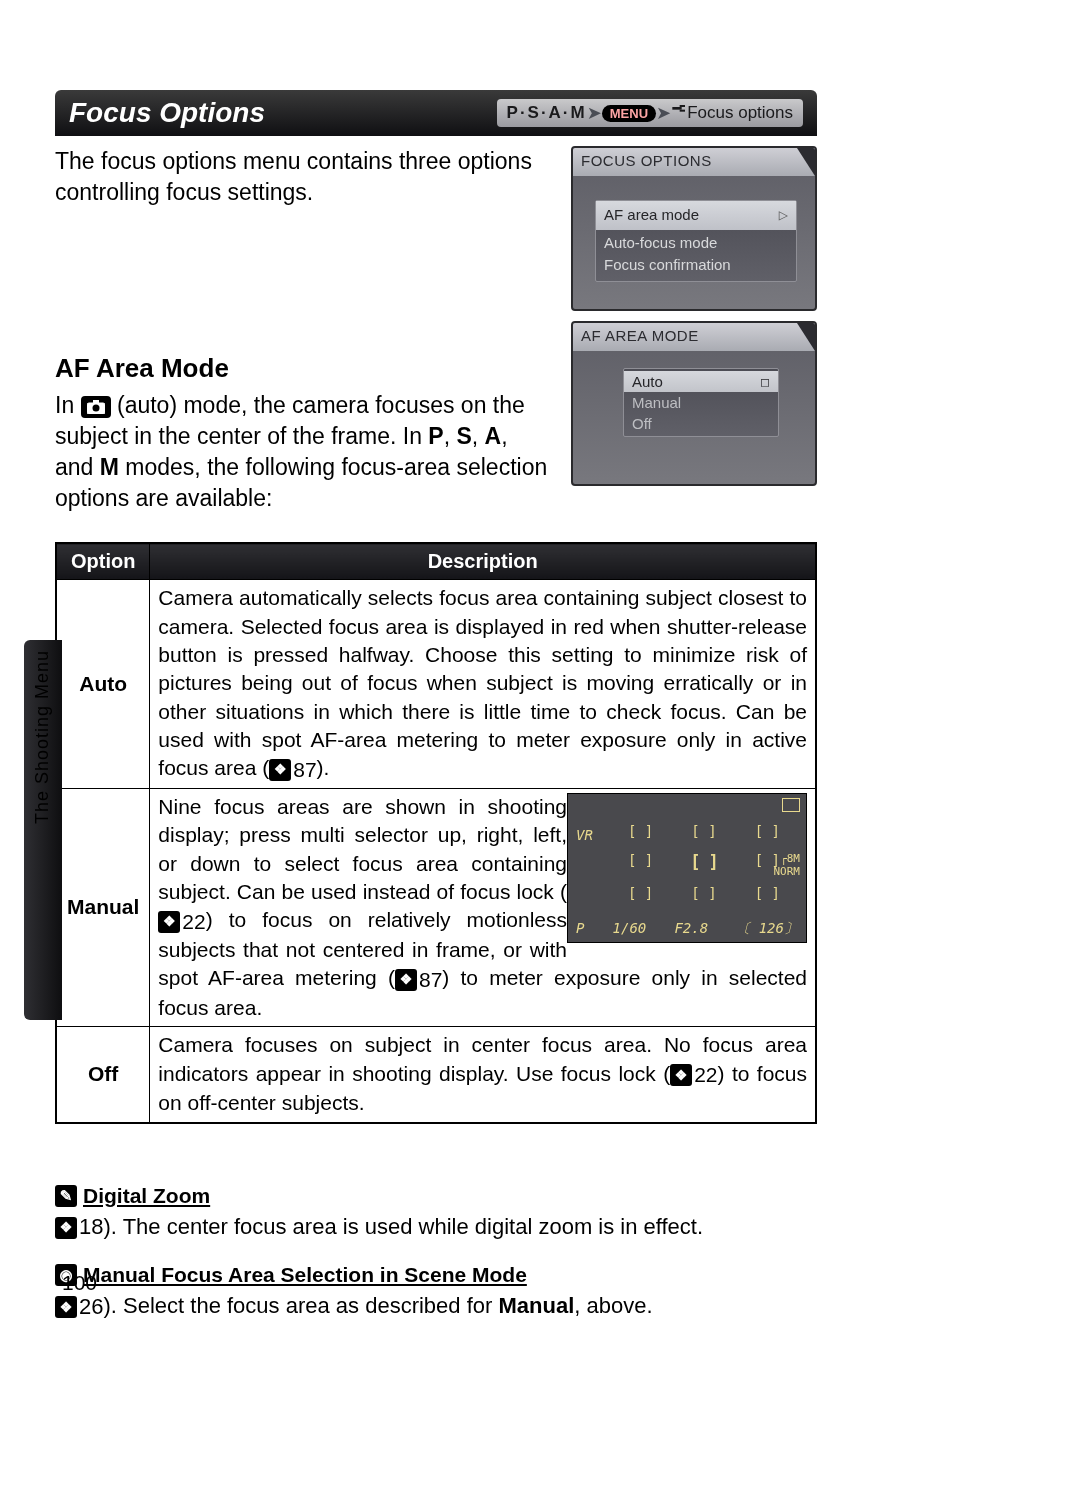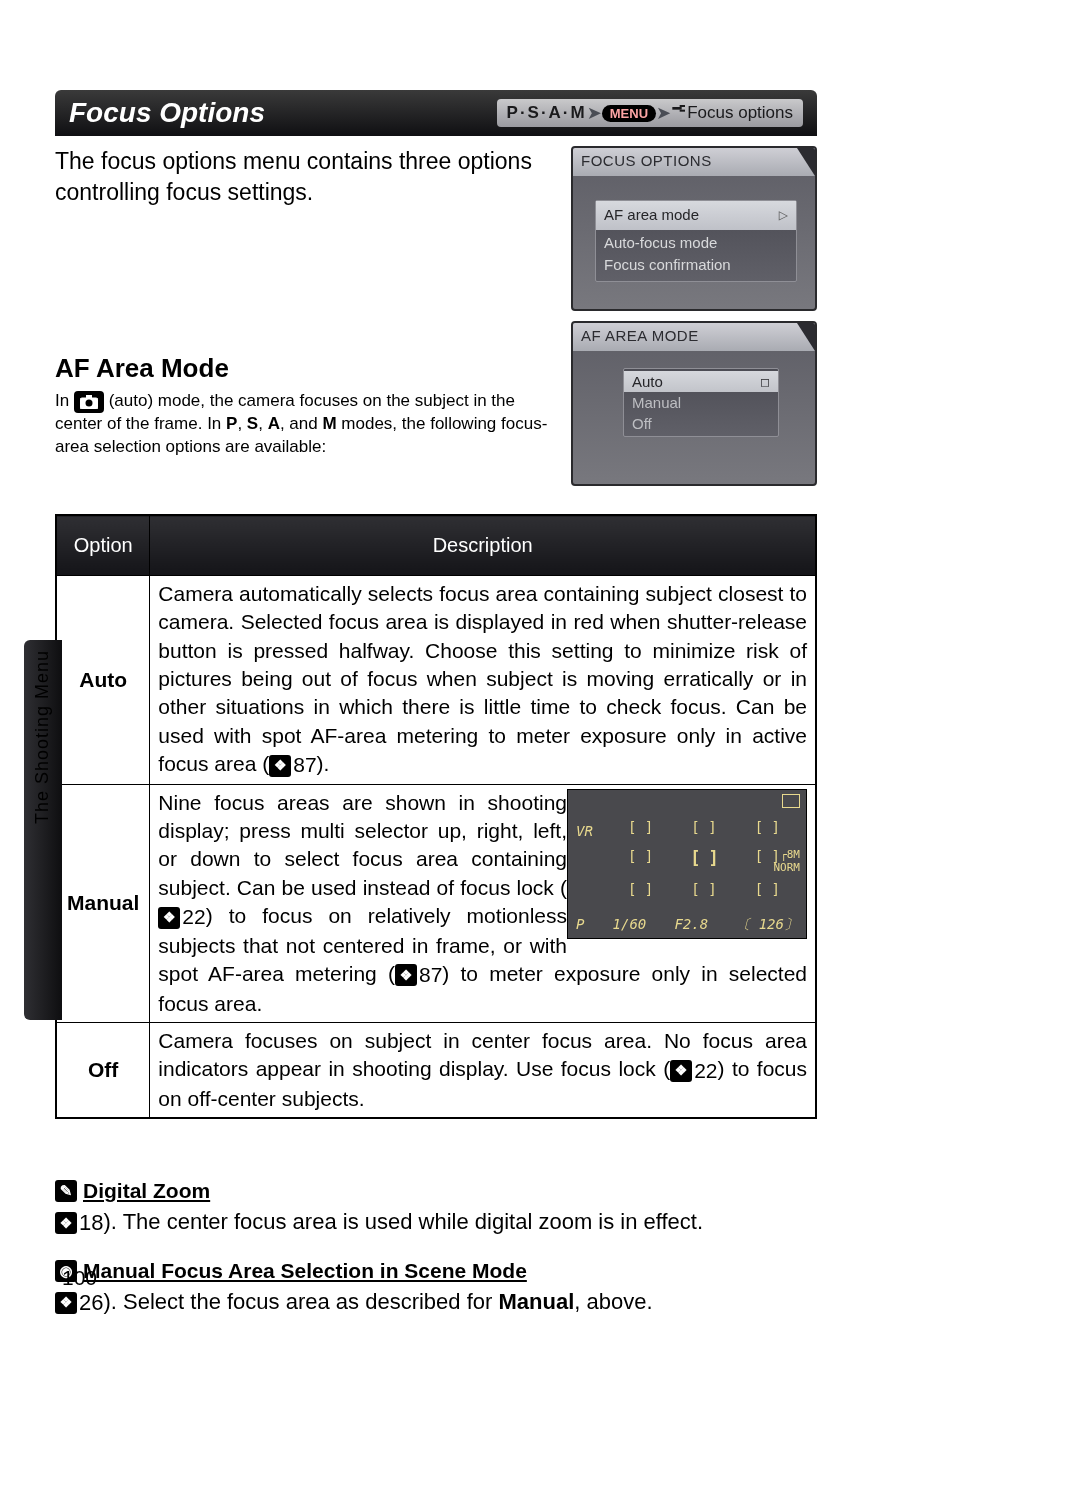--- a/index.html
+++ b/index.html
@@ -22,21 +22,21 @@
   .panel-head::after{ content:""; position:absolute; top:0; right:0; width:0; height:0; border-top:28px solid #2b2b30; border-left:18px solid transparent;}
   .panel-list { position:absolute; top:52px; left:22px; right:18px; background: linear-gradient(#4c4c54,#606068); border:1px solid #8f8f96; border-radius:2px; padding:4px 8px; font-size:15px; color:#d8d9db; line-height:1.5; }
   .panel-list .selected-row { background: linear-gradient(#d7d9de,#bfc1c8); color:#262629; margin: -4px -8px 2px -8px; padding:3px 8px; display:flex; justify-content:space-between; align-items:center;}
   .panel-list .selected-row .tri{ font-size:12px; color:#555; }
   .panel-inner { position:absolute; top:45px; left:50px; right:36px; background: linear-gradient(#4c4c54,#606068); border:1px solid #8f8f96; border-radius:2px; padding:2px 0; font-size:15px; color:#bdbec2; }
   .panel-inner .selrow{ background: linear-gradient(#d6d8dd,#c2c4ca); color:#26262a; padding:2px 8px; display:flex; justify-content:space-between; align-items:center;}
   .panel-inner .row2{ padding:2px 8px; }
   .h2 { font-size: 26px; font-weight: 700; margin: 30px 0 4px 0; }
   .tablewrap { margin-top: 28px; border: 1px solid #000; }
   table { border-collapse: collapse; width: 100%; }
-  th { background: linear-gradient(#2f2f33,#141418); color: #fff; font-weight: 400; font-size: 20px; padding: 18px 8px; border:1px solid #000;}
+  th { background: linear-gradient(#2f2f33,#141418); color: #fff; font-weight: 700; font-size: 20px; padding: 6px 8px; border:1px solid #000;}
   td { border: 1px solid #000; font-size: 21px; line-height: 1.35; padding: 4px 8px; vertical-align: middle; text-align: justify; }
   td.opt { font-weight: 700; text-align: center; white-space: nowrap; padding: 4px 10px; }
   .pgref{ display:inline-flex; align-items:center; gap:2px; vertical-align:middle;}
   .refbox{ display:inline-flex; align-items:center; justify-content:center; width:22px; height:22px; background:#000; color:#fff; border-radius:3px; font-size:14px; font-weight:700;}
   .manual-thumb { float:right; margin-left:0; width:240px; height:150px; background:#49494d; border:1px solid #000; position:relative; font-family:monospace; color:#e8d98e; font-size:14px; }
   .manual-thumb .vr{ position:absolute; top:32px; left:8px; font-style:italic; }
   .manual-thumb .brg { position:absolute; top:28px; left:56px; right:10px; display:grid; grid-template-columns:repeat(3,1fr); grid-template-rows:repeat(3,1fr); gap:10px 30px; width:160px; height:72px;}
   .manual-thumb .brg span{ color:#e8d98e; text-align:center;}
   .manual-thumb .brg .center{ font-weight:900; font-size:17px; letter-spacing:-1px;}
   .manual-thumb .status{ position:absolute; bottom:4px; left:8px; right:8px; display:flex; justify-content:space-between; font-style:italic;}
@@ -88,21 +88,21 @@
           </div>
           <div>Auto-focus mode</div>
           <div>Focus confirmation</div>
         </div>
       </div>
     </div>
 
     <div class="row" style="margin-top:10px;">
       <div class="txtcol">
         <div class="h2">AF Area Mode</div>
-        <div style="font-size:17px;line-height:1.35;">
+        <div style="font-size:23px;line-height:1.35;">
           <span>In </span><span class="cam-ico">
               <svg width="18" height="14" viewBox="0 0 18 14">
                 <rect x="0" y="3" width="18" height="11" rx="2" fill="#fff" stroke="#fff"></rect>
                 <rect x="6" y="0" width="6" height="4" fill="#fff"></rect>
                 <circle cx="9" cy="8" r="3.5" fill="#000"></circle>
               </svg>
             </span><span> (auto) mode, the camera focuses on the subject in the center of the frame.  In </span><b>P</b>, <b>S</b>, <b>A</b>, and <b>M</b><span> modes, the following focus-area selection options are available:</span>
         </div>
       </div>
       <div class="panel">

